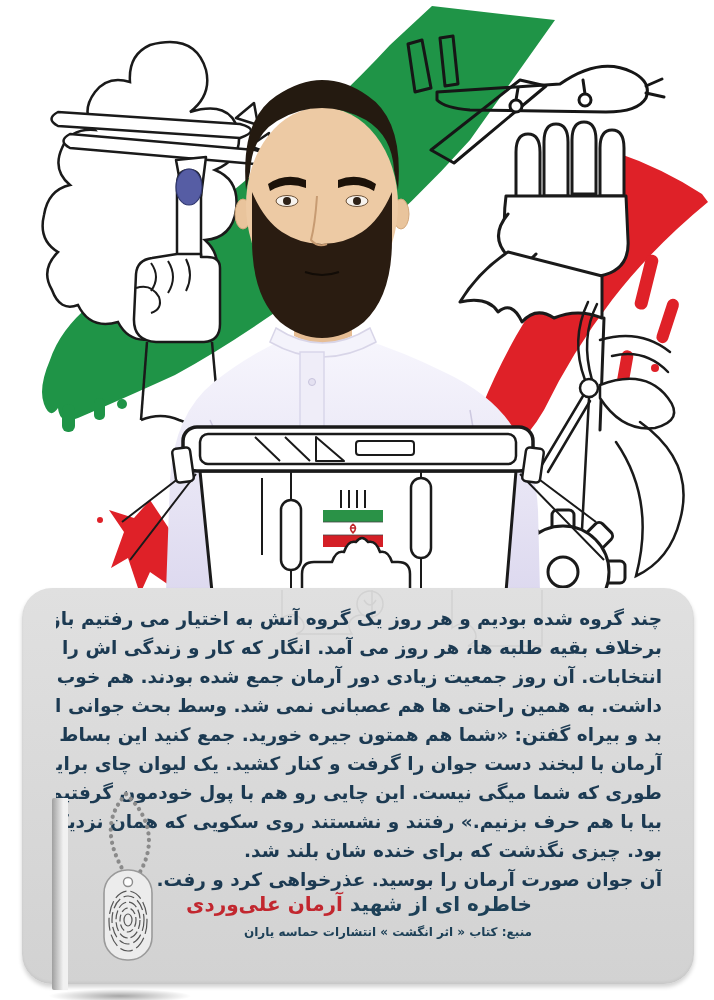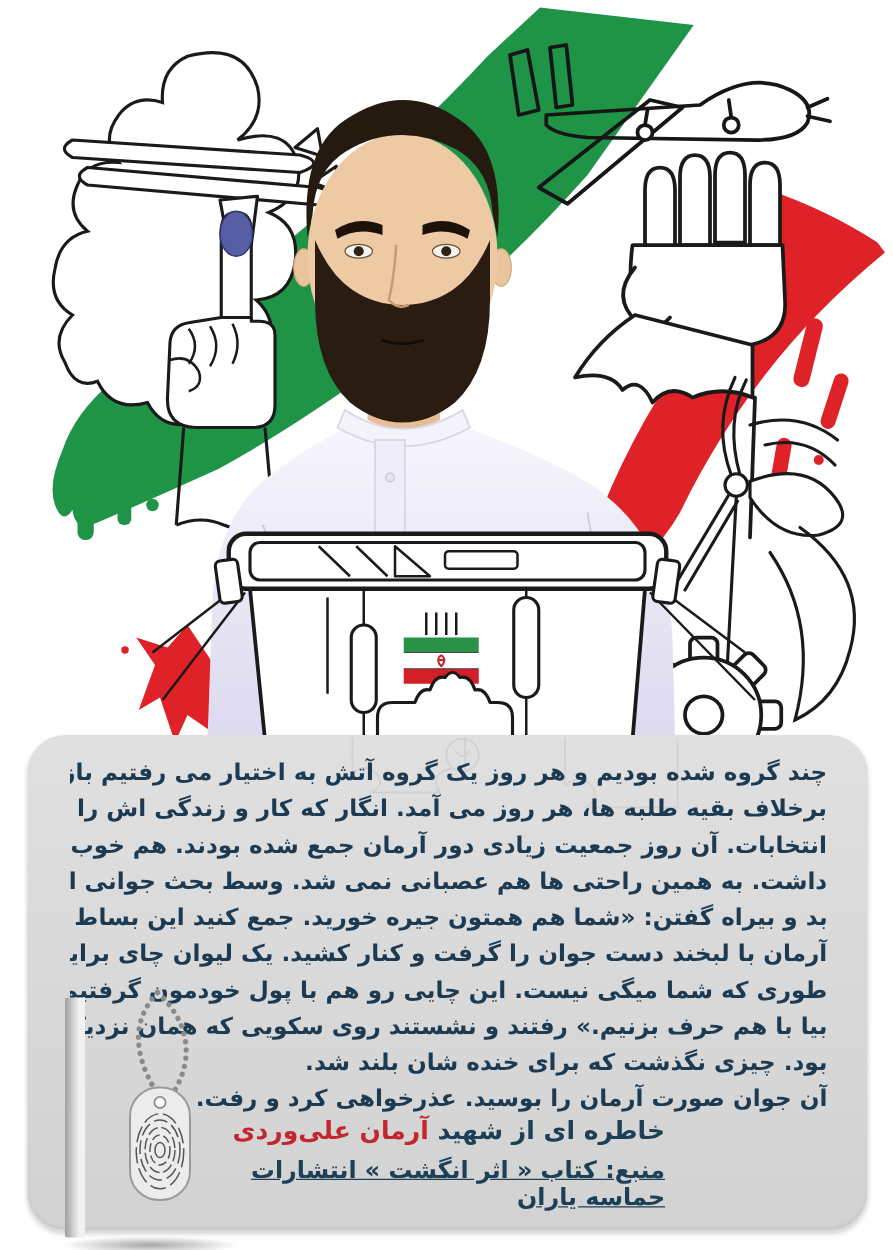--- a/index.html
+++ b/index.html
@@ -14,21 +14,21 @@
   .panel svg.wm{position:absolute;left:0;top:0;opacity:.55;}
 
   .story{position:absolute;top:16px;right:32px;left:34px;direction:rtl;
          color:#1c3a52;font-weight:bold;font-size:18.5px;line-height:29px;}
   .story .ln{white-space:nowrap;text-align:right;overflow:hidden;}
   .story .ln.j{text-align:justify;text-align-last:justify;}
 
   .attrib{position:absolute;top:304px;left:158px;width:352px;direction:rtl;}
   .attrib .line1{font-size:20px;font-weight:bold;color:#1d4057;letter-spacing:0;}
   .attrib .line1 .name{color:#c2272f;}
-  .attrib .line2{margin-top:9px;font-size:19px;font-weight:bold;color:#1d4057;text-decoration:underline;}
+  .attrib .line2{margin-top:9px;font-size:12px;font-weight:bold;color:#1d4057;}
 
   
   .book{position:absolute;left:46px;top:790px;width:150px;height:210px;z-index:5;}
   .book .bshadow{position:absolute;left:2px;bottom:-3px;width:144px;height:14px;
         background:radial-gradient(ellipse at center,rgba(0,0,0,.35),rgba(0,0,0,0) 70%);}
   .book .pages{position:absolute;left:6px;top:8px;width:16px;height:192px;
         background:linear-gradient(90deg,#9f9f9f,#f1f1f1 70%);border-radius:2px 0 0 2px;}
   .book .cover{position:absolute;left:22px;top:2px;width:118px;height:201px;
         background:linear-gradient(115deg,#ffffff 60%,#f1f1f1);
         box-shadow:2px 5px 9px rgba(0,0,0,.35);border-radius:1px 3px 3px 1px;overflow:hidden;}

